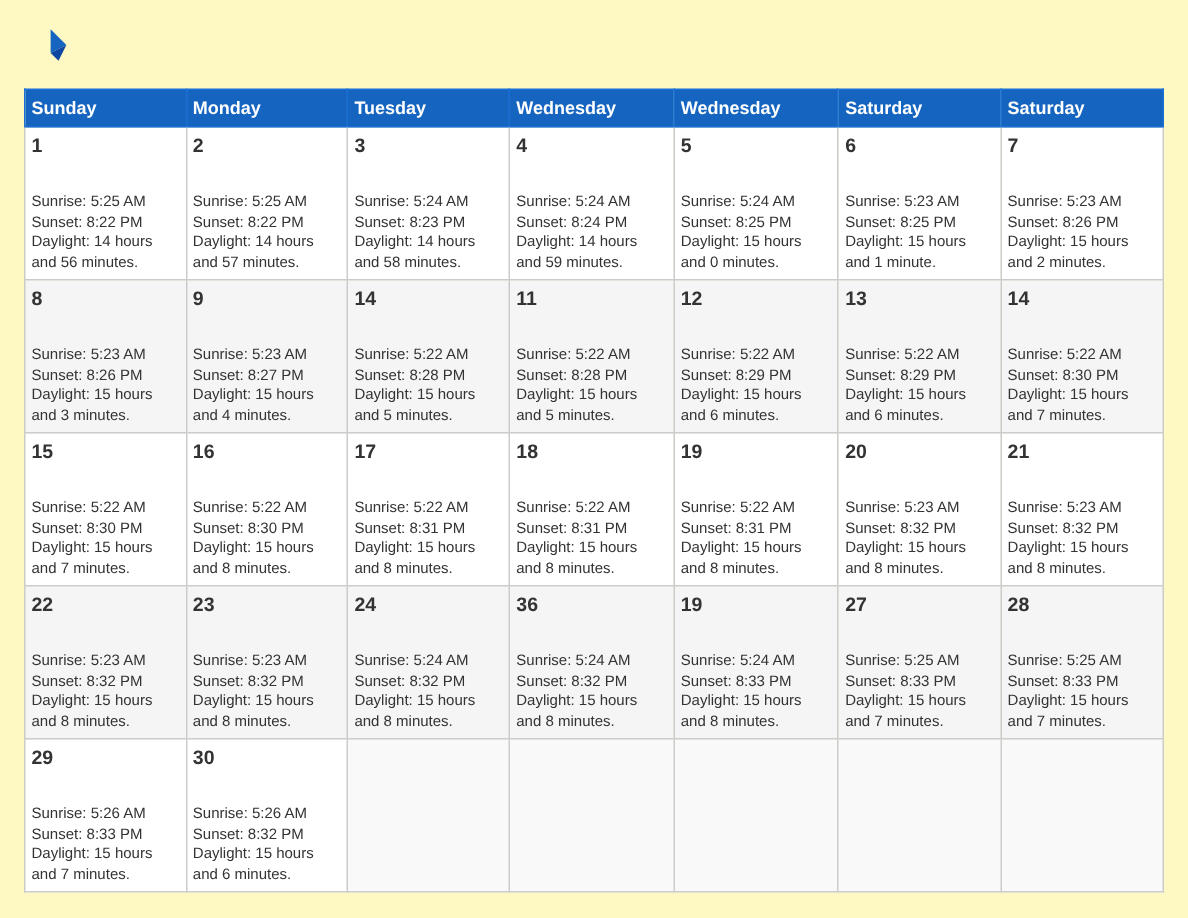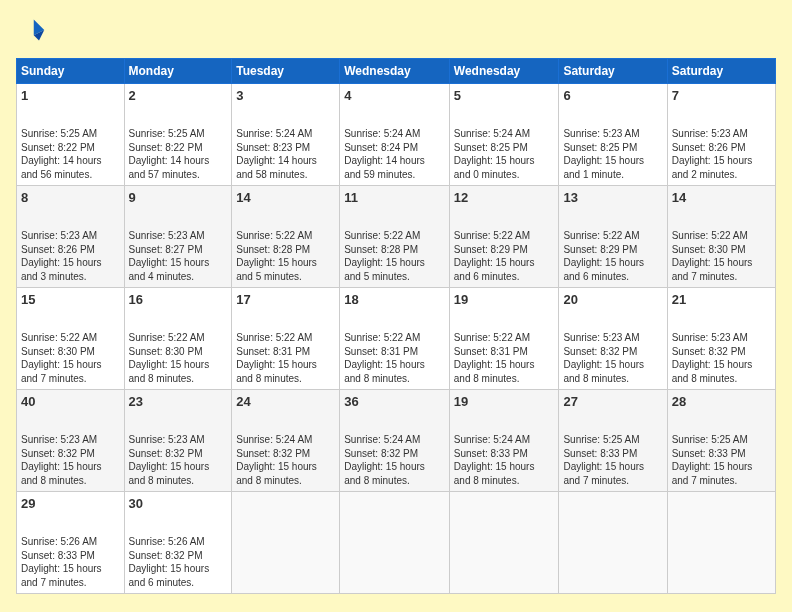--- a/index.html
+++ b/index.html
@@ -278,21 +278,21 @@
           <td>
             <span class="day-num">21</span>
             <div class="day-info" style="white-space: pre-line;">Sunrise: 5:23 AM
 Sunset: 8:32 PM
 Daylight: 15 hours
 and 8 minutes.</div>
           </td>
         </tr>
         <tr class="week-row">
           <td>
-            <span class="day-num">40</span>
+            <span class="day-num">22</span>
             <div class="day-info" style="white-space: pre-line;">Sunrise: 5:23 AM
 Sunset: 8:32 PM
 Daylight: 15 hours
 and 8 minutes.</div>
           </td>
           <td>
             <span class="day-num">23</span>
             <div class="day-info" style="white-space: pre-line;">Sunrise: 5:23 AM
 Sunset: 8:32 PM
 Daylight: 15 hours

